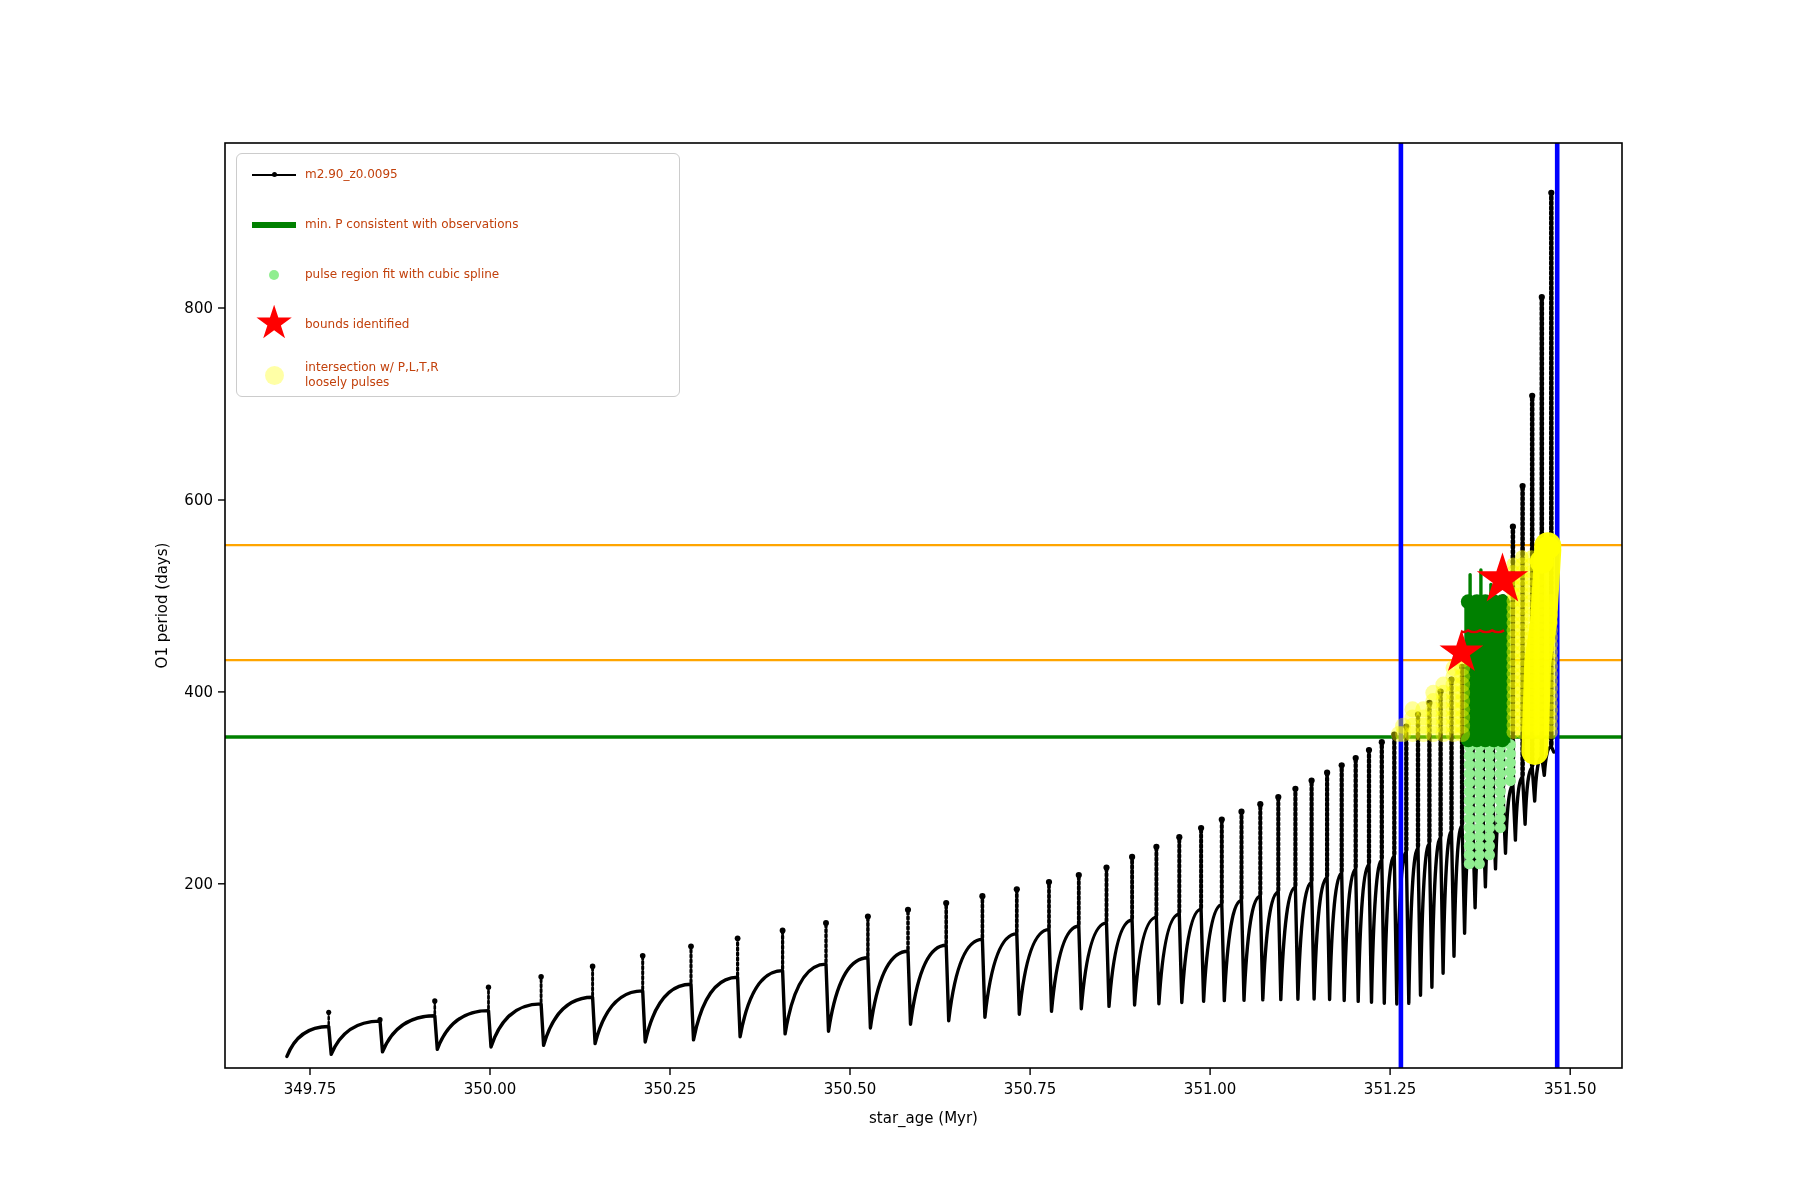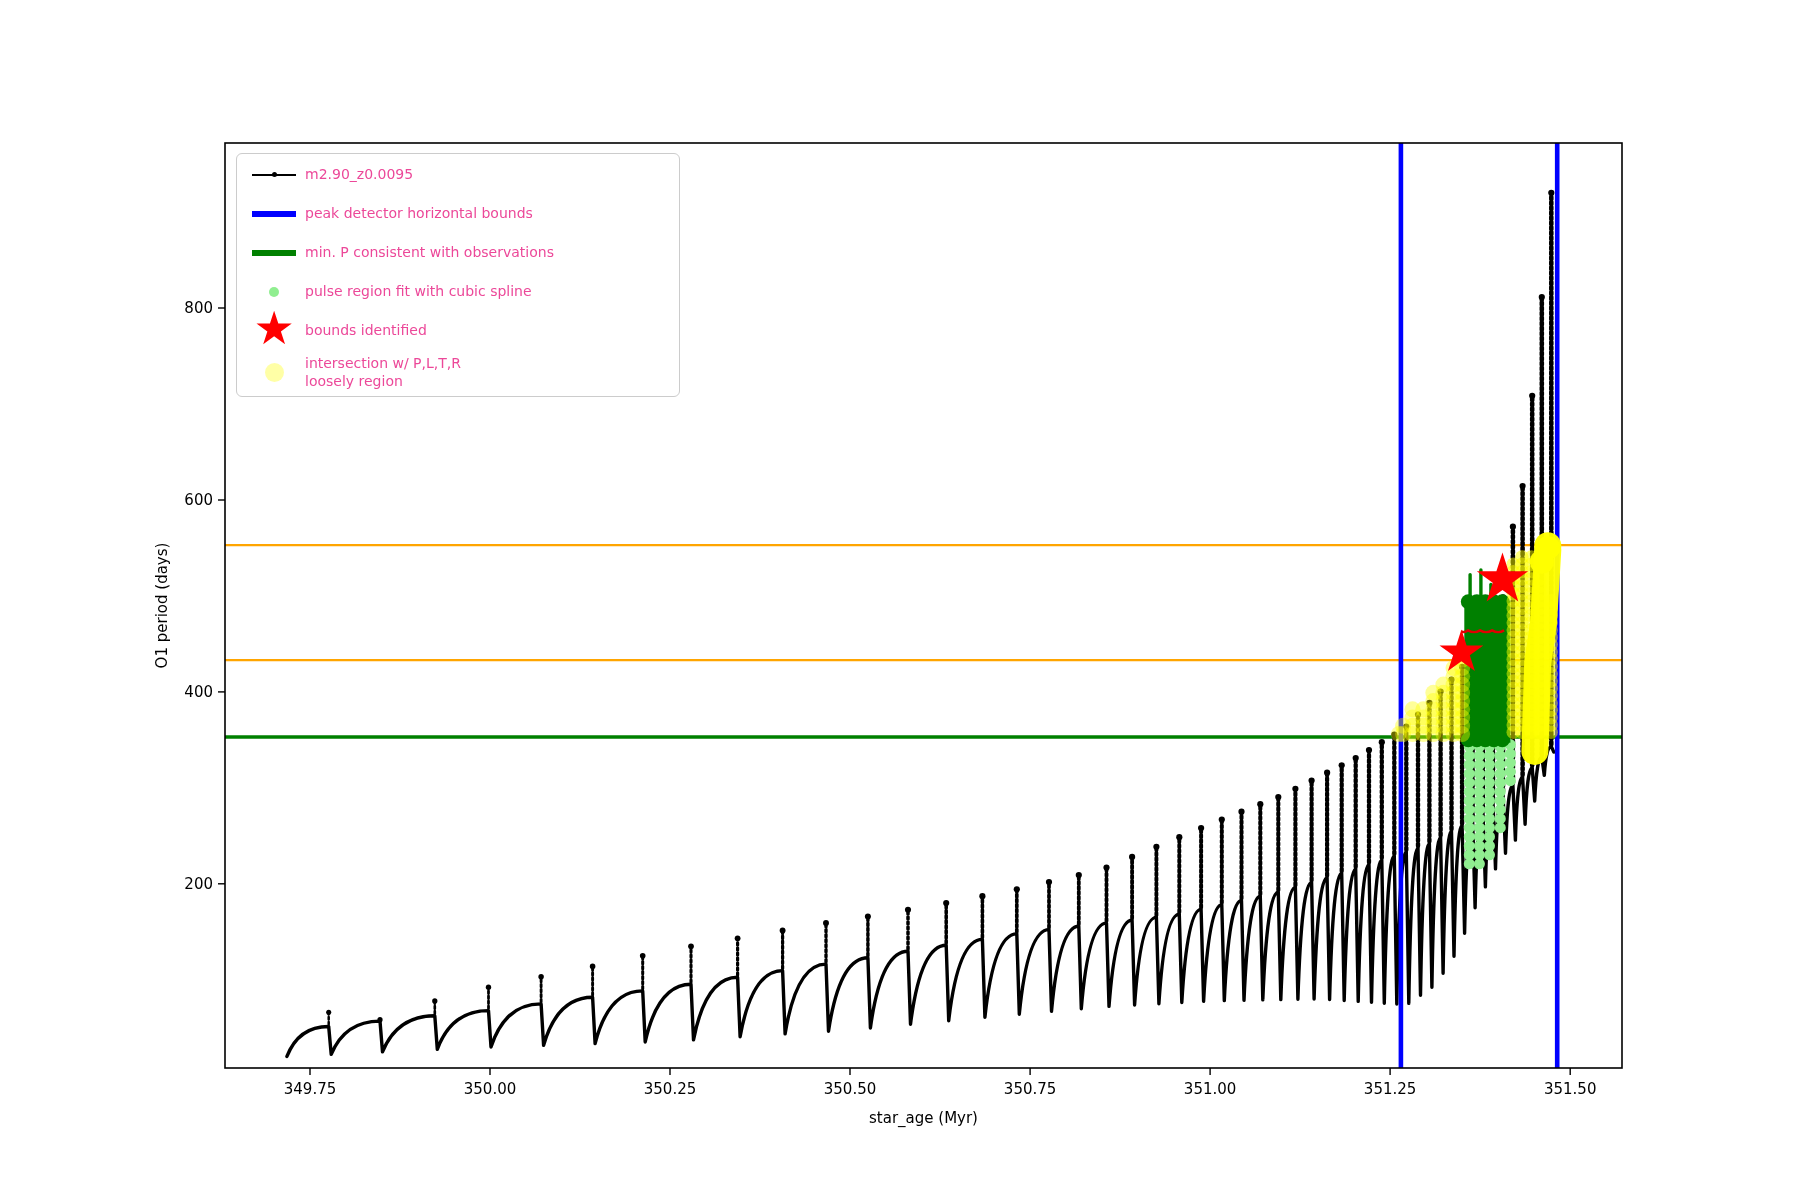--- a/index.html
+++ b/index.html
@@ -4,21 +4,21 @@
 <style>
   html,body{margin:0;padding:0;background:#ffffff;}
   body{width:1800px;height:1200px;font-family:"DejaVu Sans","Liberation Sans",sans-serif;}
   #fig{position:relative;width:1800px;height:1200px;background:#ffffff;overflow:hidden;}
   #plot-svg{position:absolute;left:0;top:0;}
   .legend{position:absolute;left:236px;top:153px;width:444px;height:244px;
     border:1.3px solid #cccccc;border-radius:6px;background:rgba(255,255,255,0.9);
     box-sizing:border-box;padding:6px 10px 6px 6px;display:flex;flex-direction:column;justify-content:space-between;}
   .lrow{display:flex;align-items:center;min-height:29px;}
   .lmark{width:62px;display:flex;align-items:center;justify-content:center;flex:0 0 62px;overflow:visible;}
-  .ltext{font-size:14px;color:#ec4899;white-space:pre-line;line-height:1.25;}
+  .ltext{font-size:12px;color:#c2410c;white-space:pre-line;line-height:1.25;}
   .mline{height:2px;width:44px;background:#000;position:relative;}
   .mline .mdot{position:absolute;left:20px;top:-2px;width:5px;height:5px;border-radius:50%;background:#000;}
   .mthick{height:6px;width:44px;}
   .mmed{height:3.5px;width:44px;}
   .mdot-sm{width:10px;height:10px;border-radius:50%;}
   .mdot-lg{width:19px;height:19px;border-radius:50%;}
   .mstar{font-size:46px;line-height:0.6;color:#ff0000;transform:translateY(-2px);}
 </style>
 </head>
 <body>
@@ -417,26 +417,20 @@
       <div class="lrow">
         <div class="lmark">
           <div class="mline">
             <div class="mdot"></div>
           </div>
         </div>
         <div class="ltext">m2.90_z0.0095</div>
       </div>
       <div class="lrow">
         <div class="lmark">
-          <div class="mthick" style="background: rgb(0, 0, 255);"></div>
-        </div>
-        <div class="ltext">peak detector horizontal bounds</div>
-      </div>
-      <div class="lrow">
-        <div class="lmark">
           <div class="mthick" style="background: rgb(0, 128, 0);"></div>
         </div>
         <div class="ltext">min. P consistent with observations</div>
       </div>
       <div class="lrow">
         <div class="lmark">
           <div class="mdot-sm" style="background: rgb(144, 238, 144);"></div>
         </div>
         <div class="ltext">pulse region fit with cubic spline</div>
       </div>
@@ -444,16 +438,16 @@
         <div class="lmark">
           <div class="mstar">★</div>
         </div>
         <div class="ltext">bounds identified</div>
       </div>
       <div class="lrow">
         <div class="lmark">
           <div class="mdot-lg" style="background: rgba(255, 255, 0, 0.35);"></div>
         </div>
         <div class="ltext">intersection w/ P,L,T,R
-loosely region</div>
+loosely pulses</div>
       </div>
     </div>
 </div>
 
 </body></html>

